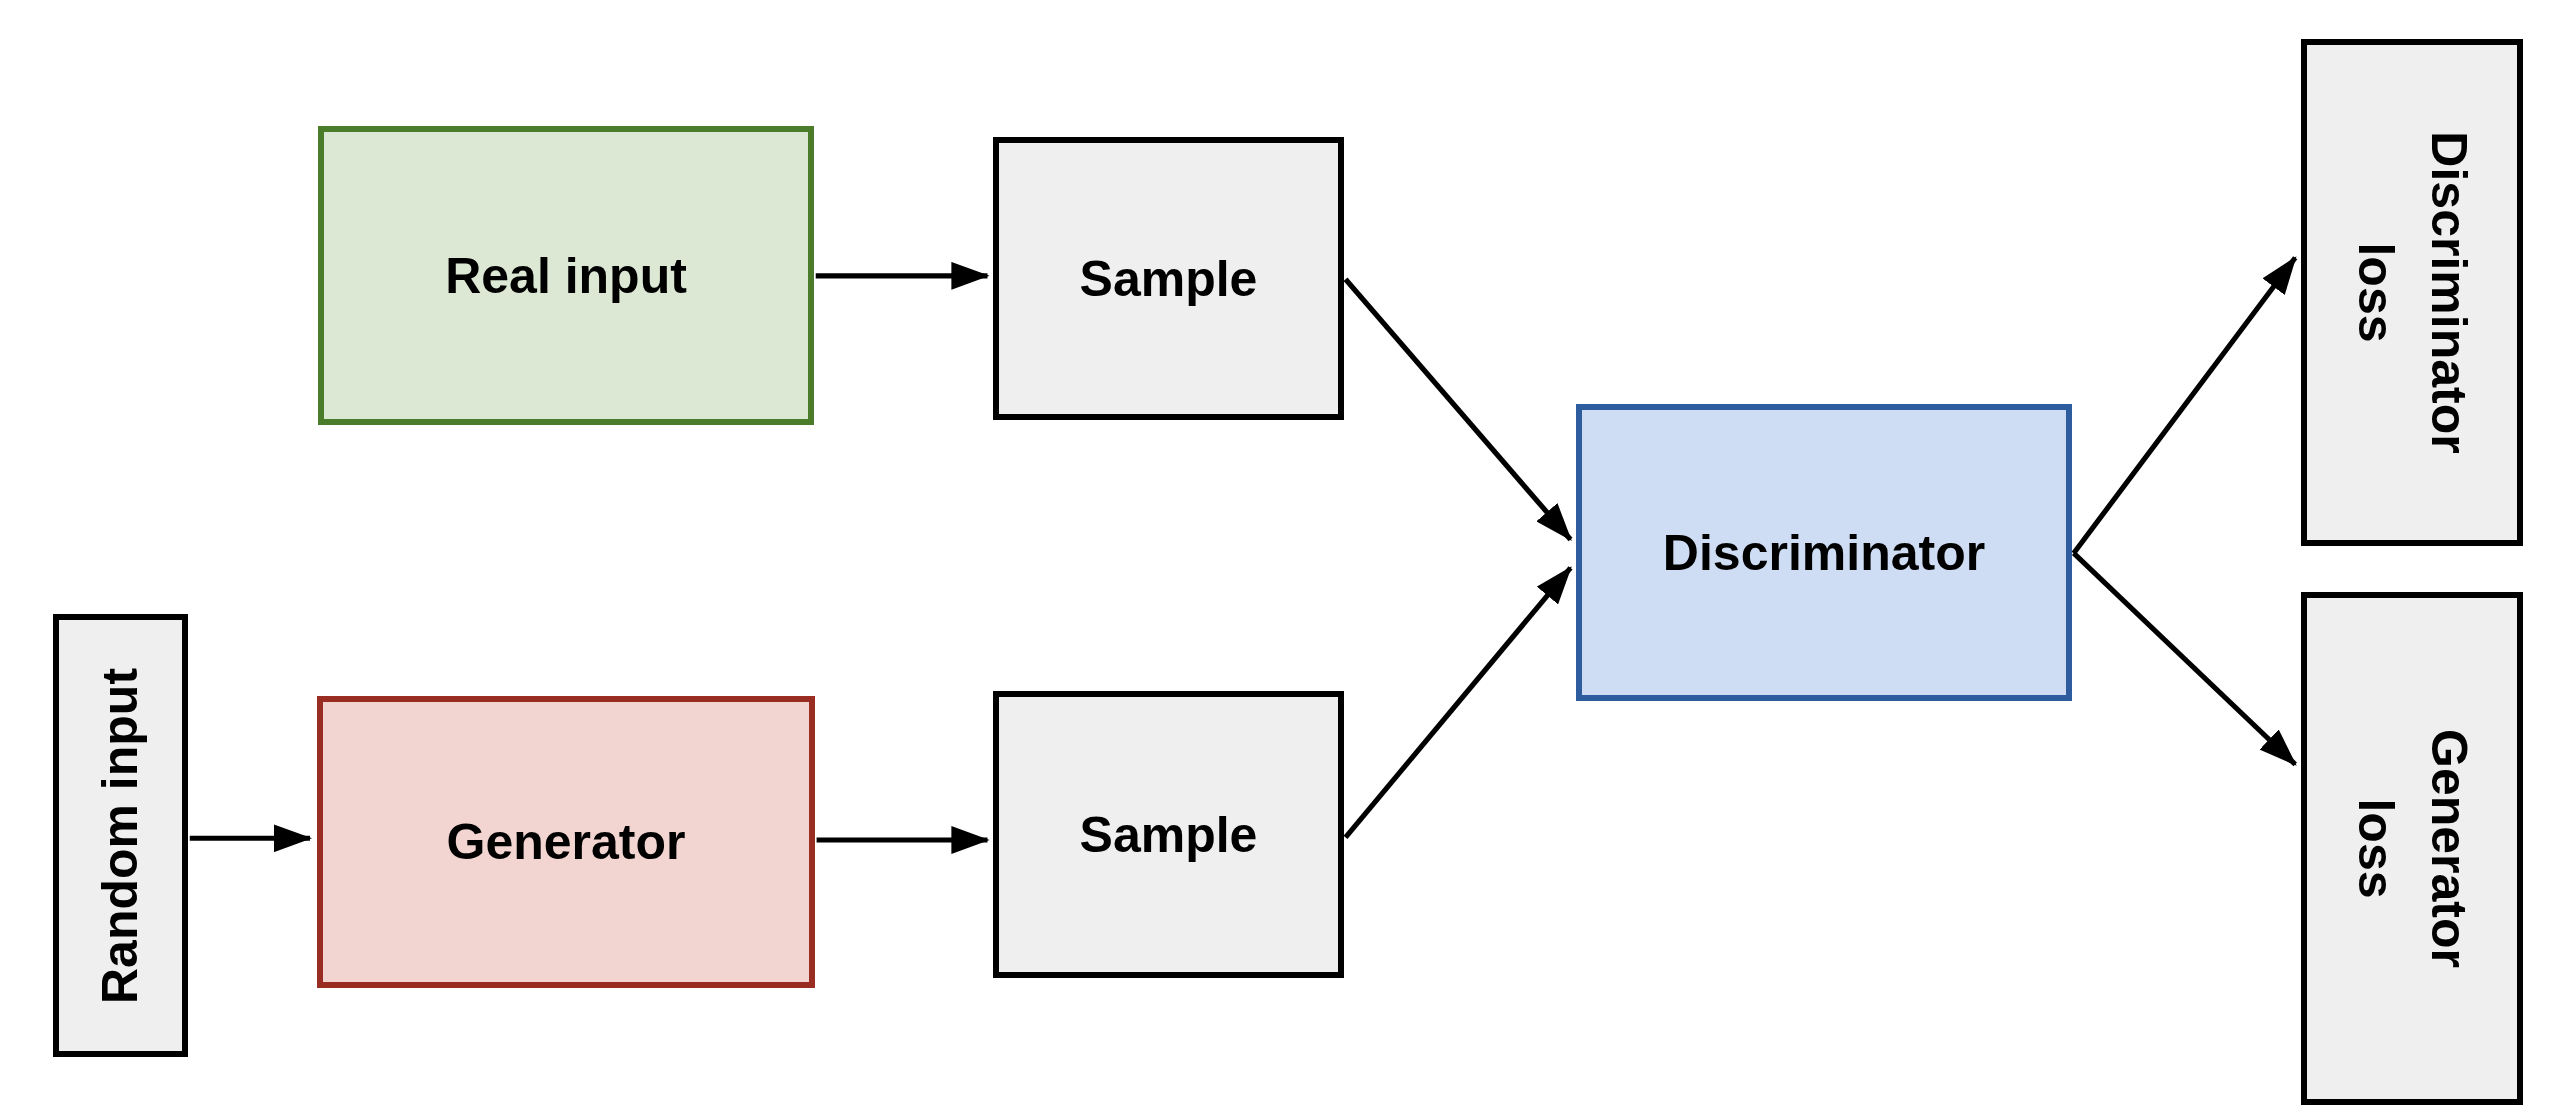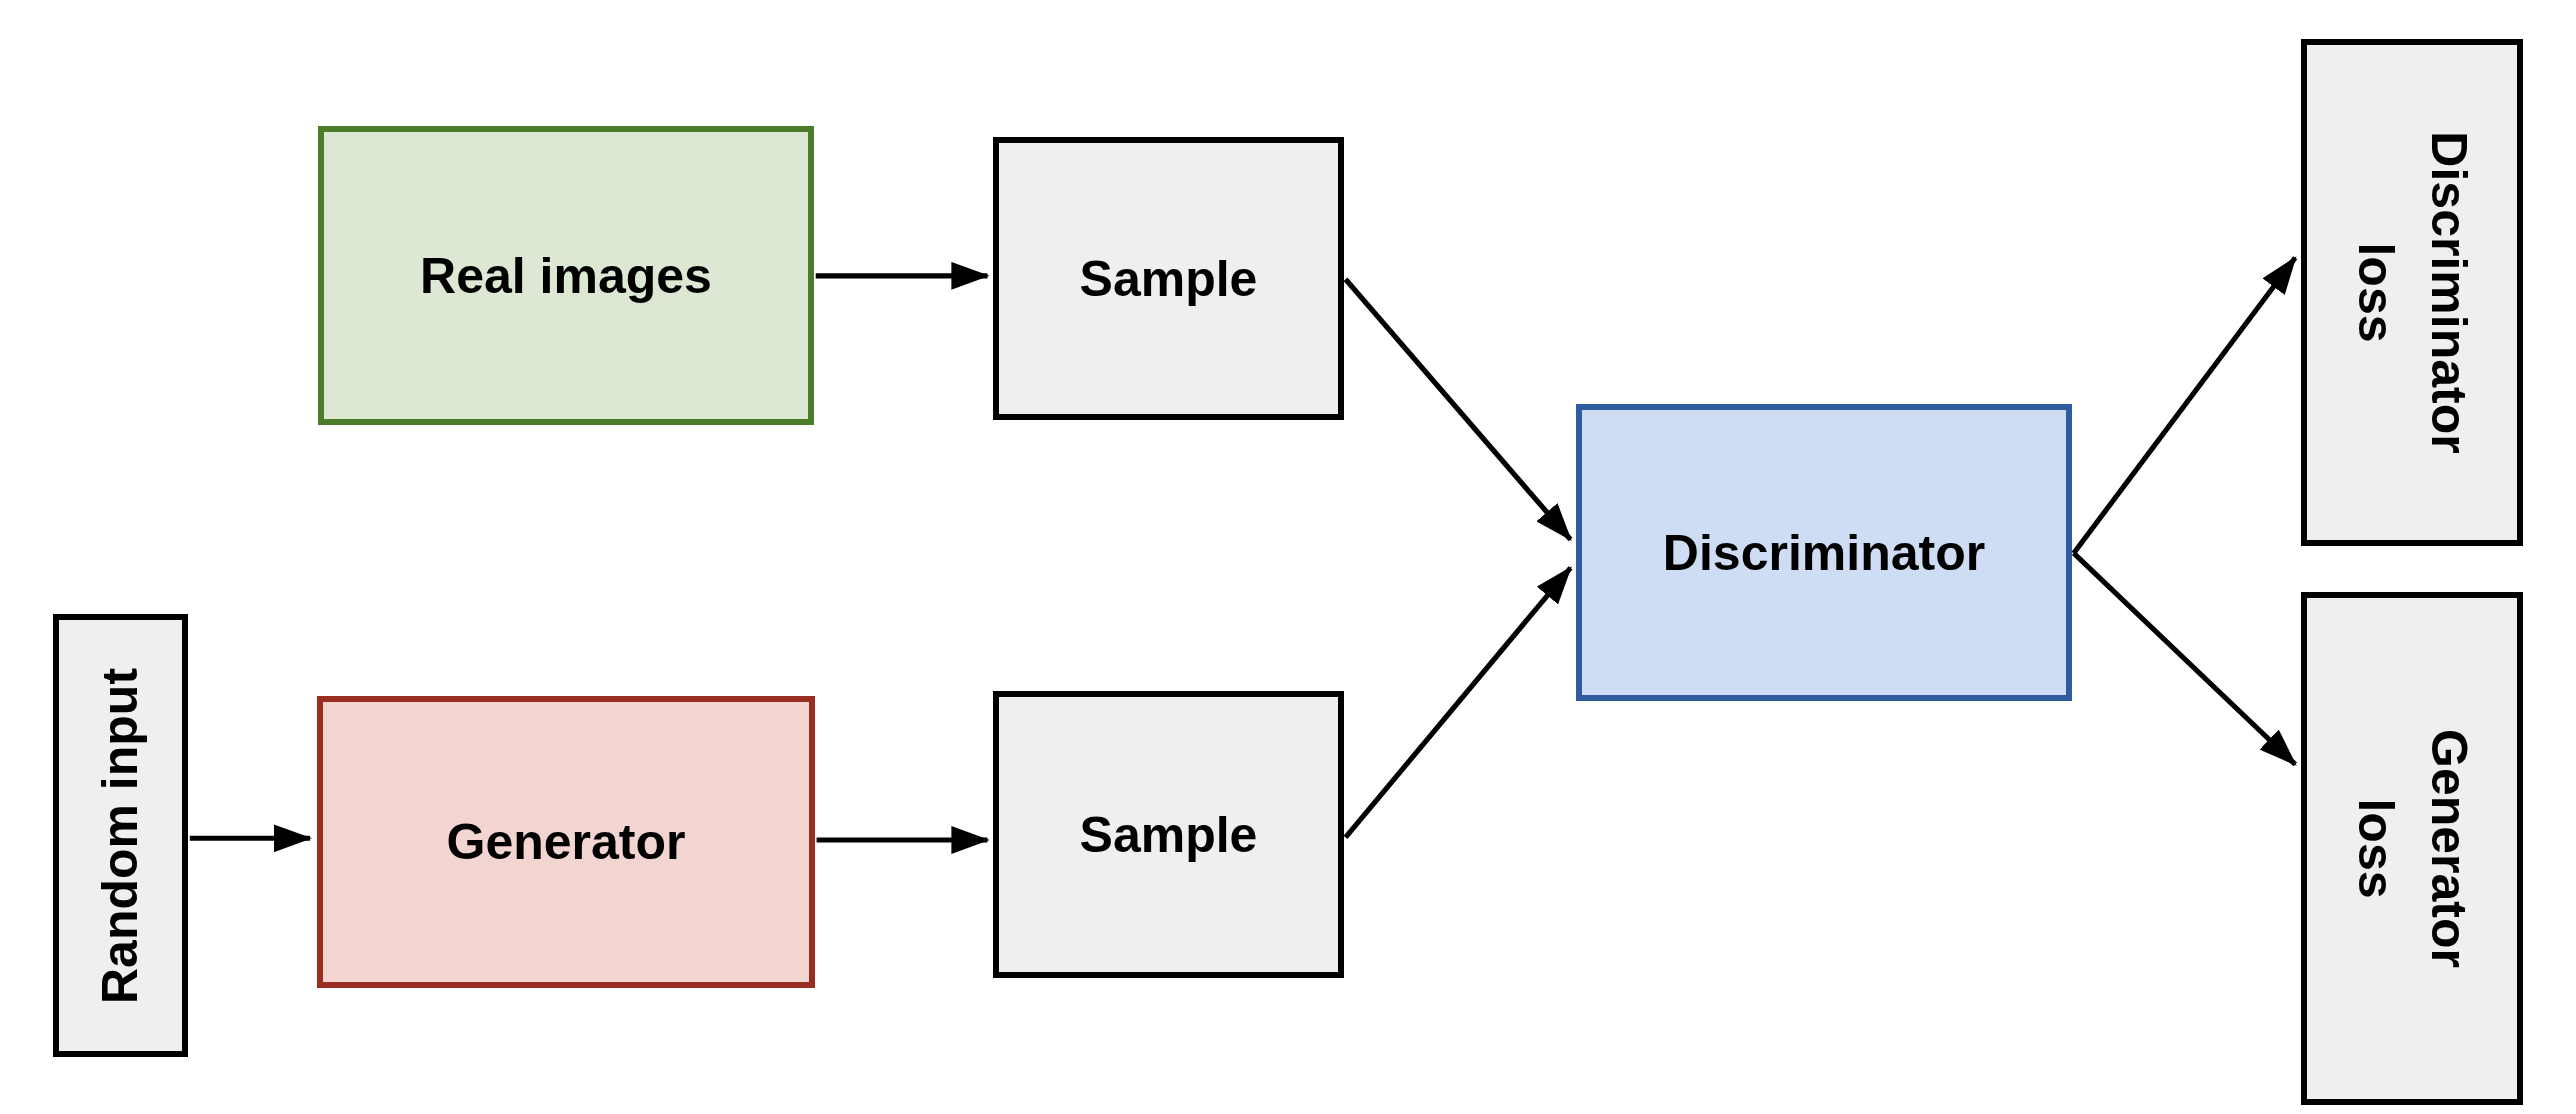--- a/index.html
+++ b/index.html
@@ -64,21 +64,21 @@
       <line x1="1567" y1="975" x2="1829" y2="661" stroke="#000000" stroke-width="6" marker-end="url(#arrowhead)"></line>
       <line x1="2415" y1="644" x2="2673" y2="300" stroke="#000000" stroke-width="6" marker-end="url(#arrowhead)"></line>
       <line x1="2415" y1="644" x2="2673" y2="890" stroke="#000000" stroke-width="6" marker-end="url(#arrowhead)"></line>
     </svg>
 
   <div class="node" id="node-random_input" style="background: rgb(239, 239, 239); border-color: rgb(0, 0, 0);">
     <span class="label rot-ccw">Random input</span>
   </div>
 
   <div class="node" id="node-real_images" style="background: rgb(220, 232, 211); border-color: rgb(74, 124, 42);">
-    <span class="label">Real images</span>
+    <span class="label">Real input</span>
   </div>
 
   <div class="node" id="node-generator" style="background: rgb(242, 212, 209); border-color: rgb(154, 45, 33);">
     <span class="label">Generator</span>
   </div>
 
   <div class="node" id="node-sample_top" style="background: rgb(239, 239, 239); border-color: rgb(0, 0, 0);">
     <span class="label">Sample</span>
   </div>
 

